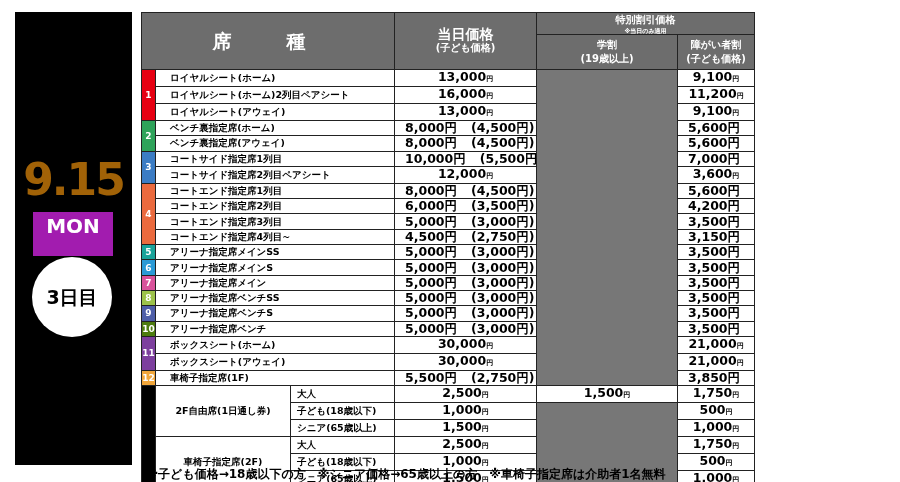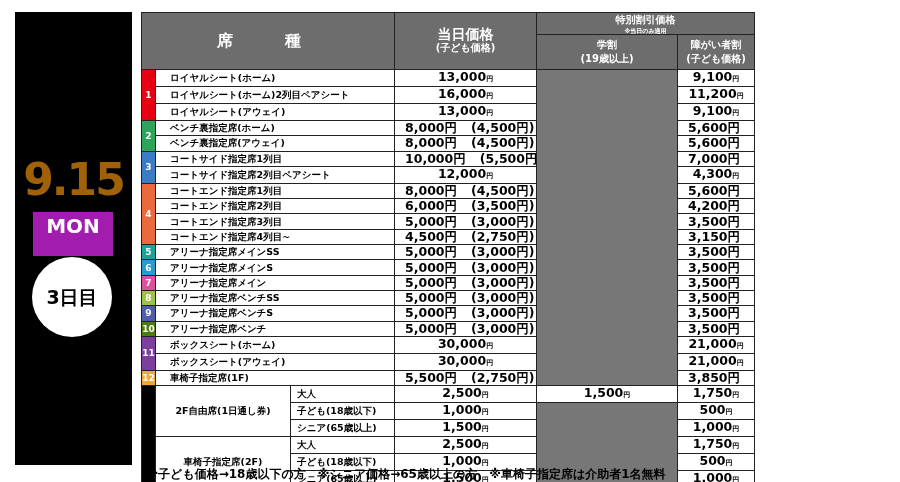--- a/index.html
+++ b/index.html
@@ -11,21 +11,21 @@
   .dow { position:absolute; left:18px; top:200px; width:80px; height:44px; background:#a21caf; color:#fff;
          font-weight:bold; font-size:20px; text-align:center; line-height:28px; }
   .day-circle { position:absolute; left:17px; top:245px; width:80px; height:80px; border-radius:50%;
                 background:#fff; color:#000; font-weight:bold; font-size:19px; text-align:center; line-height:80px; }
 
   table.price { position:absolute; left:141px; top:12px; border-collapse:collapse; table-layout:fixed;
                 width:744px; font-weight:bold; color:#000; }
   table.price td, table.price th { border:1px solid #222; padding:0; height:14.3px; line-height:14px;
                 overflow:hidden; white-space:nowrap; }
   th { background:#6d6d6d; color:#fff; font-weight:bold; }
-  .h-seat { font-size:16px; letter-spacing:18px; }
+  .h-seat { font-size:19px; letter-spacing:18px; }
   .h-adv { background:#fdf8dc; color:#000; font-size:14px; line-height:15px; }
   .h-sub { font-size:10px; display:block; }
   .h-day { font-size:14px; line-height:15px; }
   .h-special { font-size:10px; line-height:11px; height:20px !important; }
   .h-note { font-size:6px; display:block; line-height:7px; }
   .h-col { font-size:10px; line-height:12px; height:34px !important; }
   .grp { color:#fff; font-size:9px; text-align:center; vertical-align:middle; }
   .name { font-size:9.5px; padding-left:14px !important; text-align:left; }
   .name2 { font-size:9.5px; text-align:center; }
   .sub { font-size:9.5px; padding-left:6px !important; text-align:left; }
@@ -124,21 +124,21 @@
         <td class="grp" rowspan="2" style="background: rgb(59, 124, 196);">3</td>
         <td colspan="2" class="name">コートサイド指定席1列目</td>
         <td class="adv pp"></td>
         <td class="pp"><span>10,000</span><span class="y">円</span><span class="c"><span>(5,500</span><span class="y">円</span>)</span></td>
         <td class="pp"><span>7,000</span><span class="y">円</span><span class="c"><span>(5,000</span>)</span></td>
       </tr>
       <tr>
         <td colspan="2" class="name">コートサイド指定席2列目ペアシート</td>
         <td class="adv p"></td>
         <td class="p"><span>12,000</span><span class="y">円</span></td>
-        <td class="p"><span>4,300</span><span class="y">円</span></td>
+        <td class="p"><span>3,600</span><span class="y">円</span></td>
       </tr>
       <tr>
         <td class="grp" rowspan="4" style="background: rgb(234, 106, 62);">4</td>
         <td colspan="2" class="name">コートエンド指定席1列目</td>
         <td class="adv pp"></td>
         <td class="pp"><span>8,000</span><span class="y">円</span><span class="c"><span>(4,500</span><span class="y">円</span>)</span></td>
         <td class="pp"><span>5,600</span><span class="y">円</span><span class="c"><span>(4,000</span>)</span></td>
       </tr>
       <tr>
         <td colspan="2" class="name">コートエンド指定席2列目</td>

